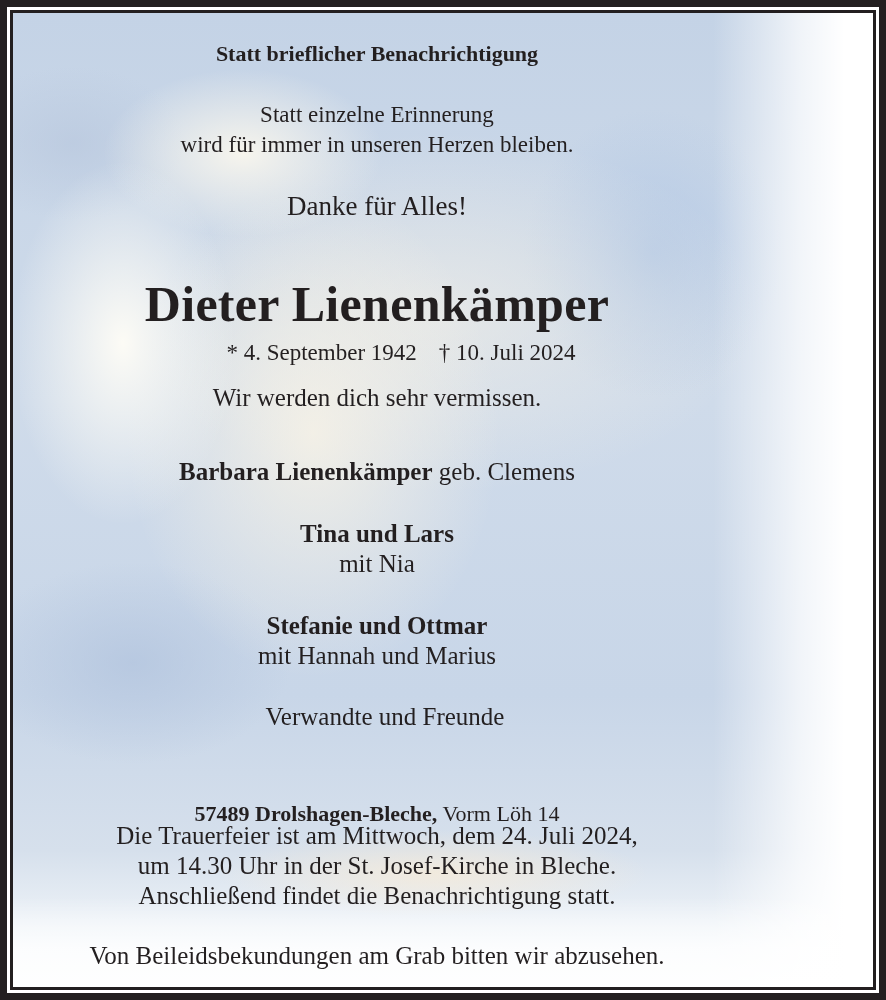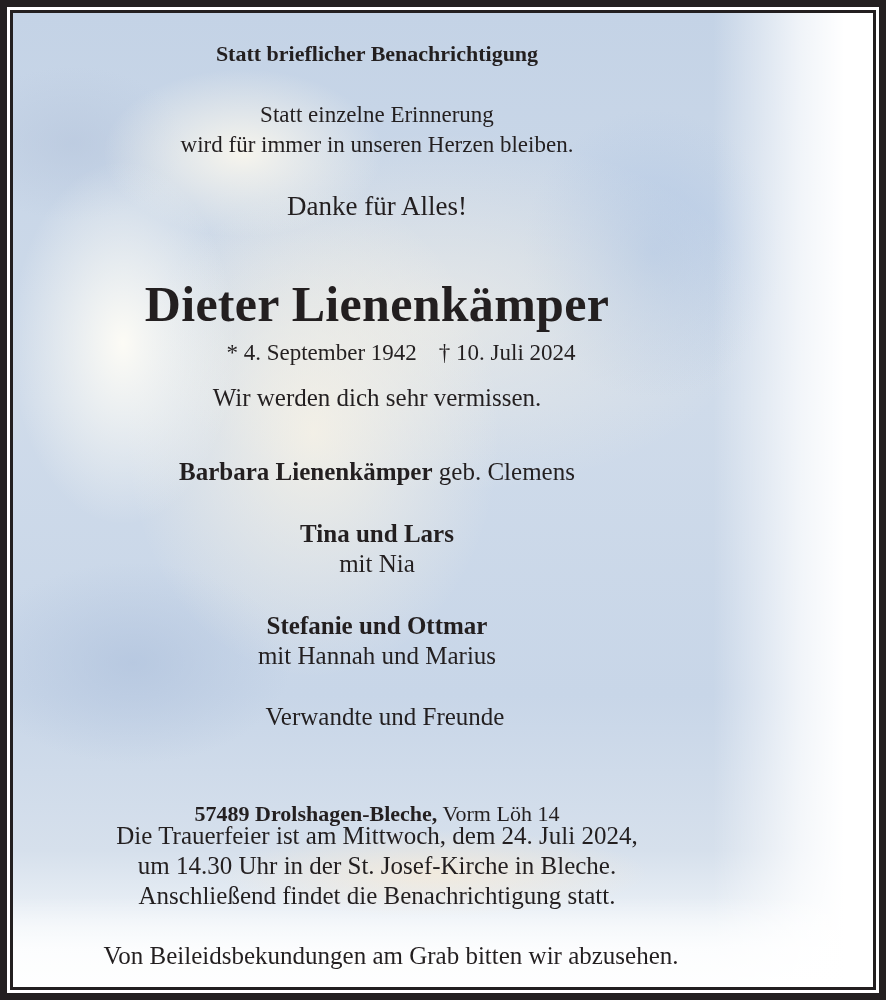--- a/index.html
+++ b/index.html
@@ -88,21 +88,21 @@
     .spouse { top: 446px; font-size: 25px; }
     .fam1-name { top: 508px; font-size: 25px; font-weight: bold; }
     .fam1-kids { top: 538px; font-size: 25px; }
     .fam2-name { top: 600px; font-size: 25px; font-weight: bold; }
     .fam2-kids { top: 630px; font-size: 25px; }
     .relatives { top: 691px; font-size: 25px; padding-left: 8px; }
     .address { top: 766px; font-size: 22px; margin-top: 24px; }
     .service1 { top: 810px; font-size: 25px; }
     .service2 { top: 840px; font-size: 25px; }
     .service3 { top: 870px; font-size: 25px; }
-    .request { top: 930px; font-size: 25px; padding-left: 14px; }
+    .request { top: 930px; font-size: 25px; }
   </style>
 </head>
 <body>
 
 <div class="frame-outer"></div>
 <div class="frame-white"></div>
 <div class="frame-inner"></div>
 
 <div class="panel">
   <div class="sky"></div>

